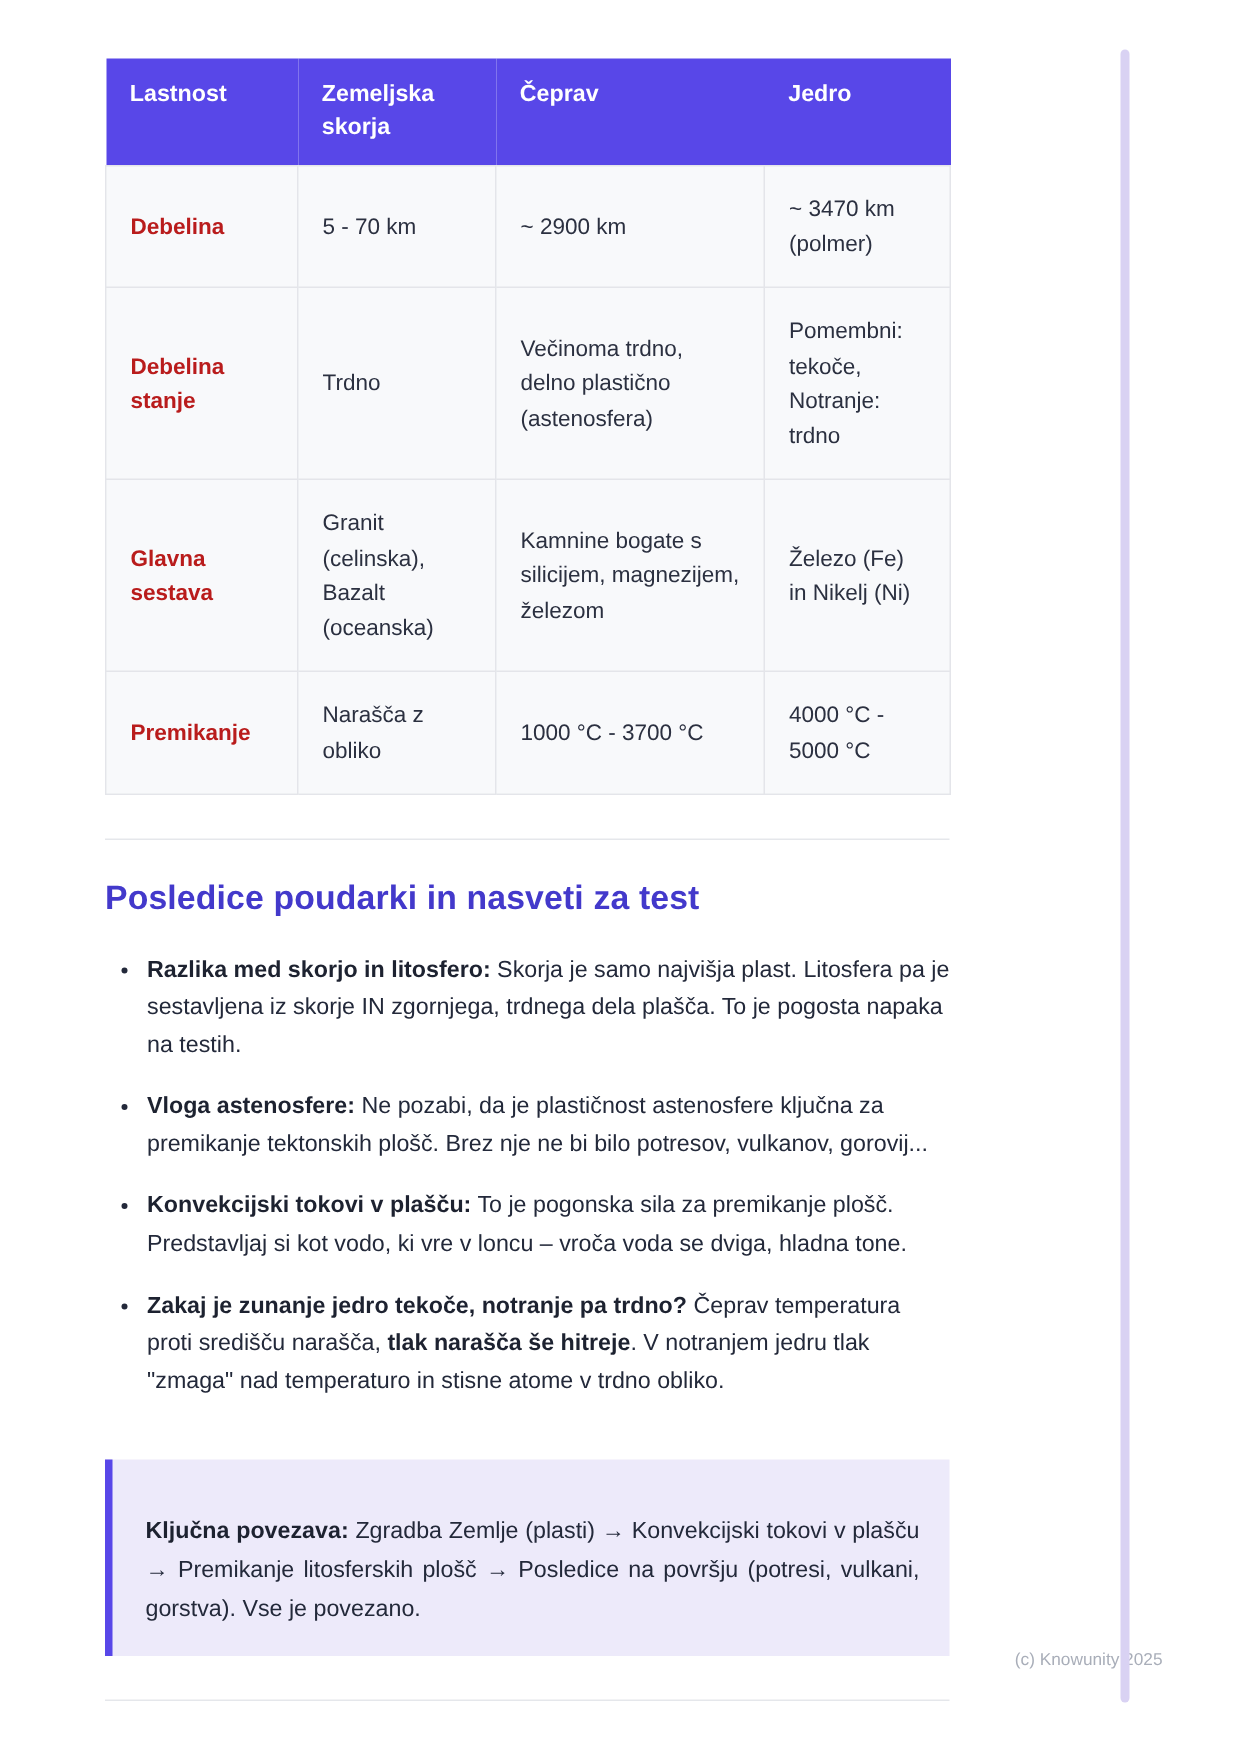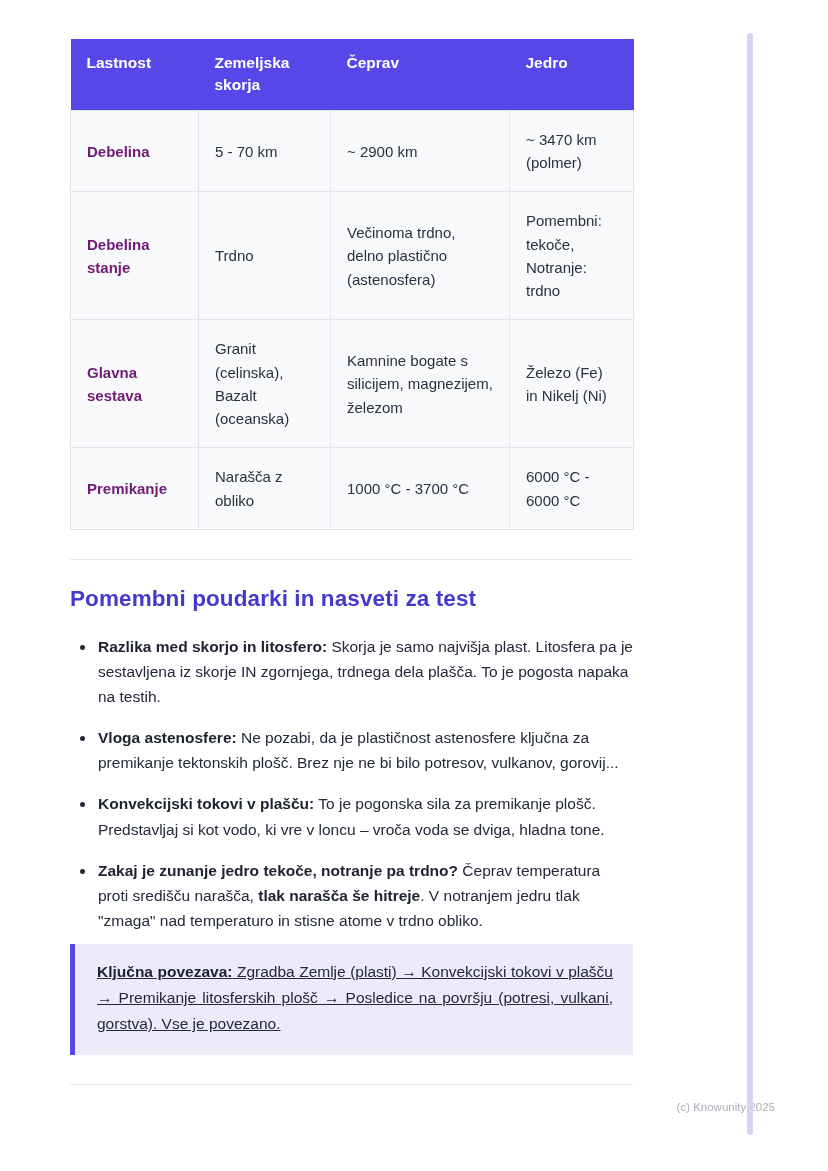--- a/index.html
+++ b/index.html
@@ -56,21 +56,21 @@
   table.layers tbody td{
     background:var(--cell-bg);
     border:1px solid var(--border);
     padding:17px 16px;
     vertical-align:middle;
     line-height:1.55;
     color:#2b3040;
   }
   table.layers tbody td.rowhead{
     font-weight:700;
-    color:#701a75;
+    color:#b91c1c;
     margin-left:17px;
   }
   
   .divider{
     border:none;
     border-top:1px solid #e5e7eb;
     margin:29px 0 0 0;
     width:563px;
   }
   
@@ -88,28 +88,27 @@
     font-size:15.5px;
     line-height:1.62;
   }
   ul.tips li{
     margin:16px 0 10px 0;
     padding-left:2px;
   }
   ul.tips li strong{color:#1d2230;}
   
   .callout{
-    margin-top:11px;
+    margin-top:40px;
     background:var(--callout-bg);
     border-left:5px solid var(--accent);
-    padding:15px 20px 18px 22px;
+    padding:35px 20px 18px 22px;
     font-size:15.5px;
     line-height:1.68;
     text-align:justify;
-    text-decoration:underline;
   }
   .callout strong{color:#1d2230;}
   
   .copyright{
     position:absolute;
     right:53px;
     top:1101px;
     font-size:11.5px;
     color:#a9aeb9;
   }
@@ -161,28 +160,28 @@
         <tr>
           <td class="rowhead">Glavna sestava</td>
           <td>Granit (celinska), Bazalt (oceanska)</td>
           <td>Kamnine bogate s silicijem, magnezijem, železom</td>
           <td>Železo (Fe) in Nikelj (Ni)</td>
         </tr>
         <tr>
           <td class="rowhead">Premikanje</td>
           <td>Narašča z obliko</td>
           <td>1000 °C - 3700 °C</td>
-          <td>6000 °C - 6000 °C</td>
+          <td>4000 °C - 5000 °C</td>
         </tr>
       </tbody>
     </table>
 
     <hr class="divider">
 
-    <h2 class="section-title">Pomembni poudarki in nasveti za test</h2>
+    <h2 class="section-title">Posledice poudarki in nasveti za test</h2>
 
     <ul class="tips">
       <li>
         <strong>Razlika med skorjo in litosfero:</strong><span> Skorja je samo najvišja plast. Litosfera pa je sestavljena iz skorje IN zgornjega, trdnega dela plašča. To je pogosta napaka na testih.</span>
       </li>
       <li>
         <strong>Vloga astenosfere:</strong><span> Ne pozabi, da je plastičnost astenosfere ključna za premikanje tektonskih plošč. Brez nje ne bi bilo potresov, vulkanov, gorovij...</span>
       </li>
       <li>
         <strong>Konvekcijski tokovi v plašču:</strong><span> To je pogonska sila za premikanje plošč. Predstavljaj si kot vodo, ki vre v loncu – vroča voda se dviga, hladna tone.</span>

